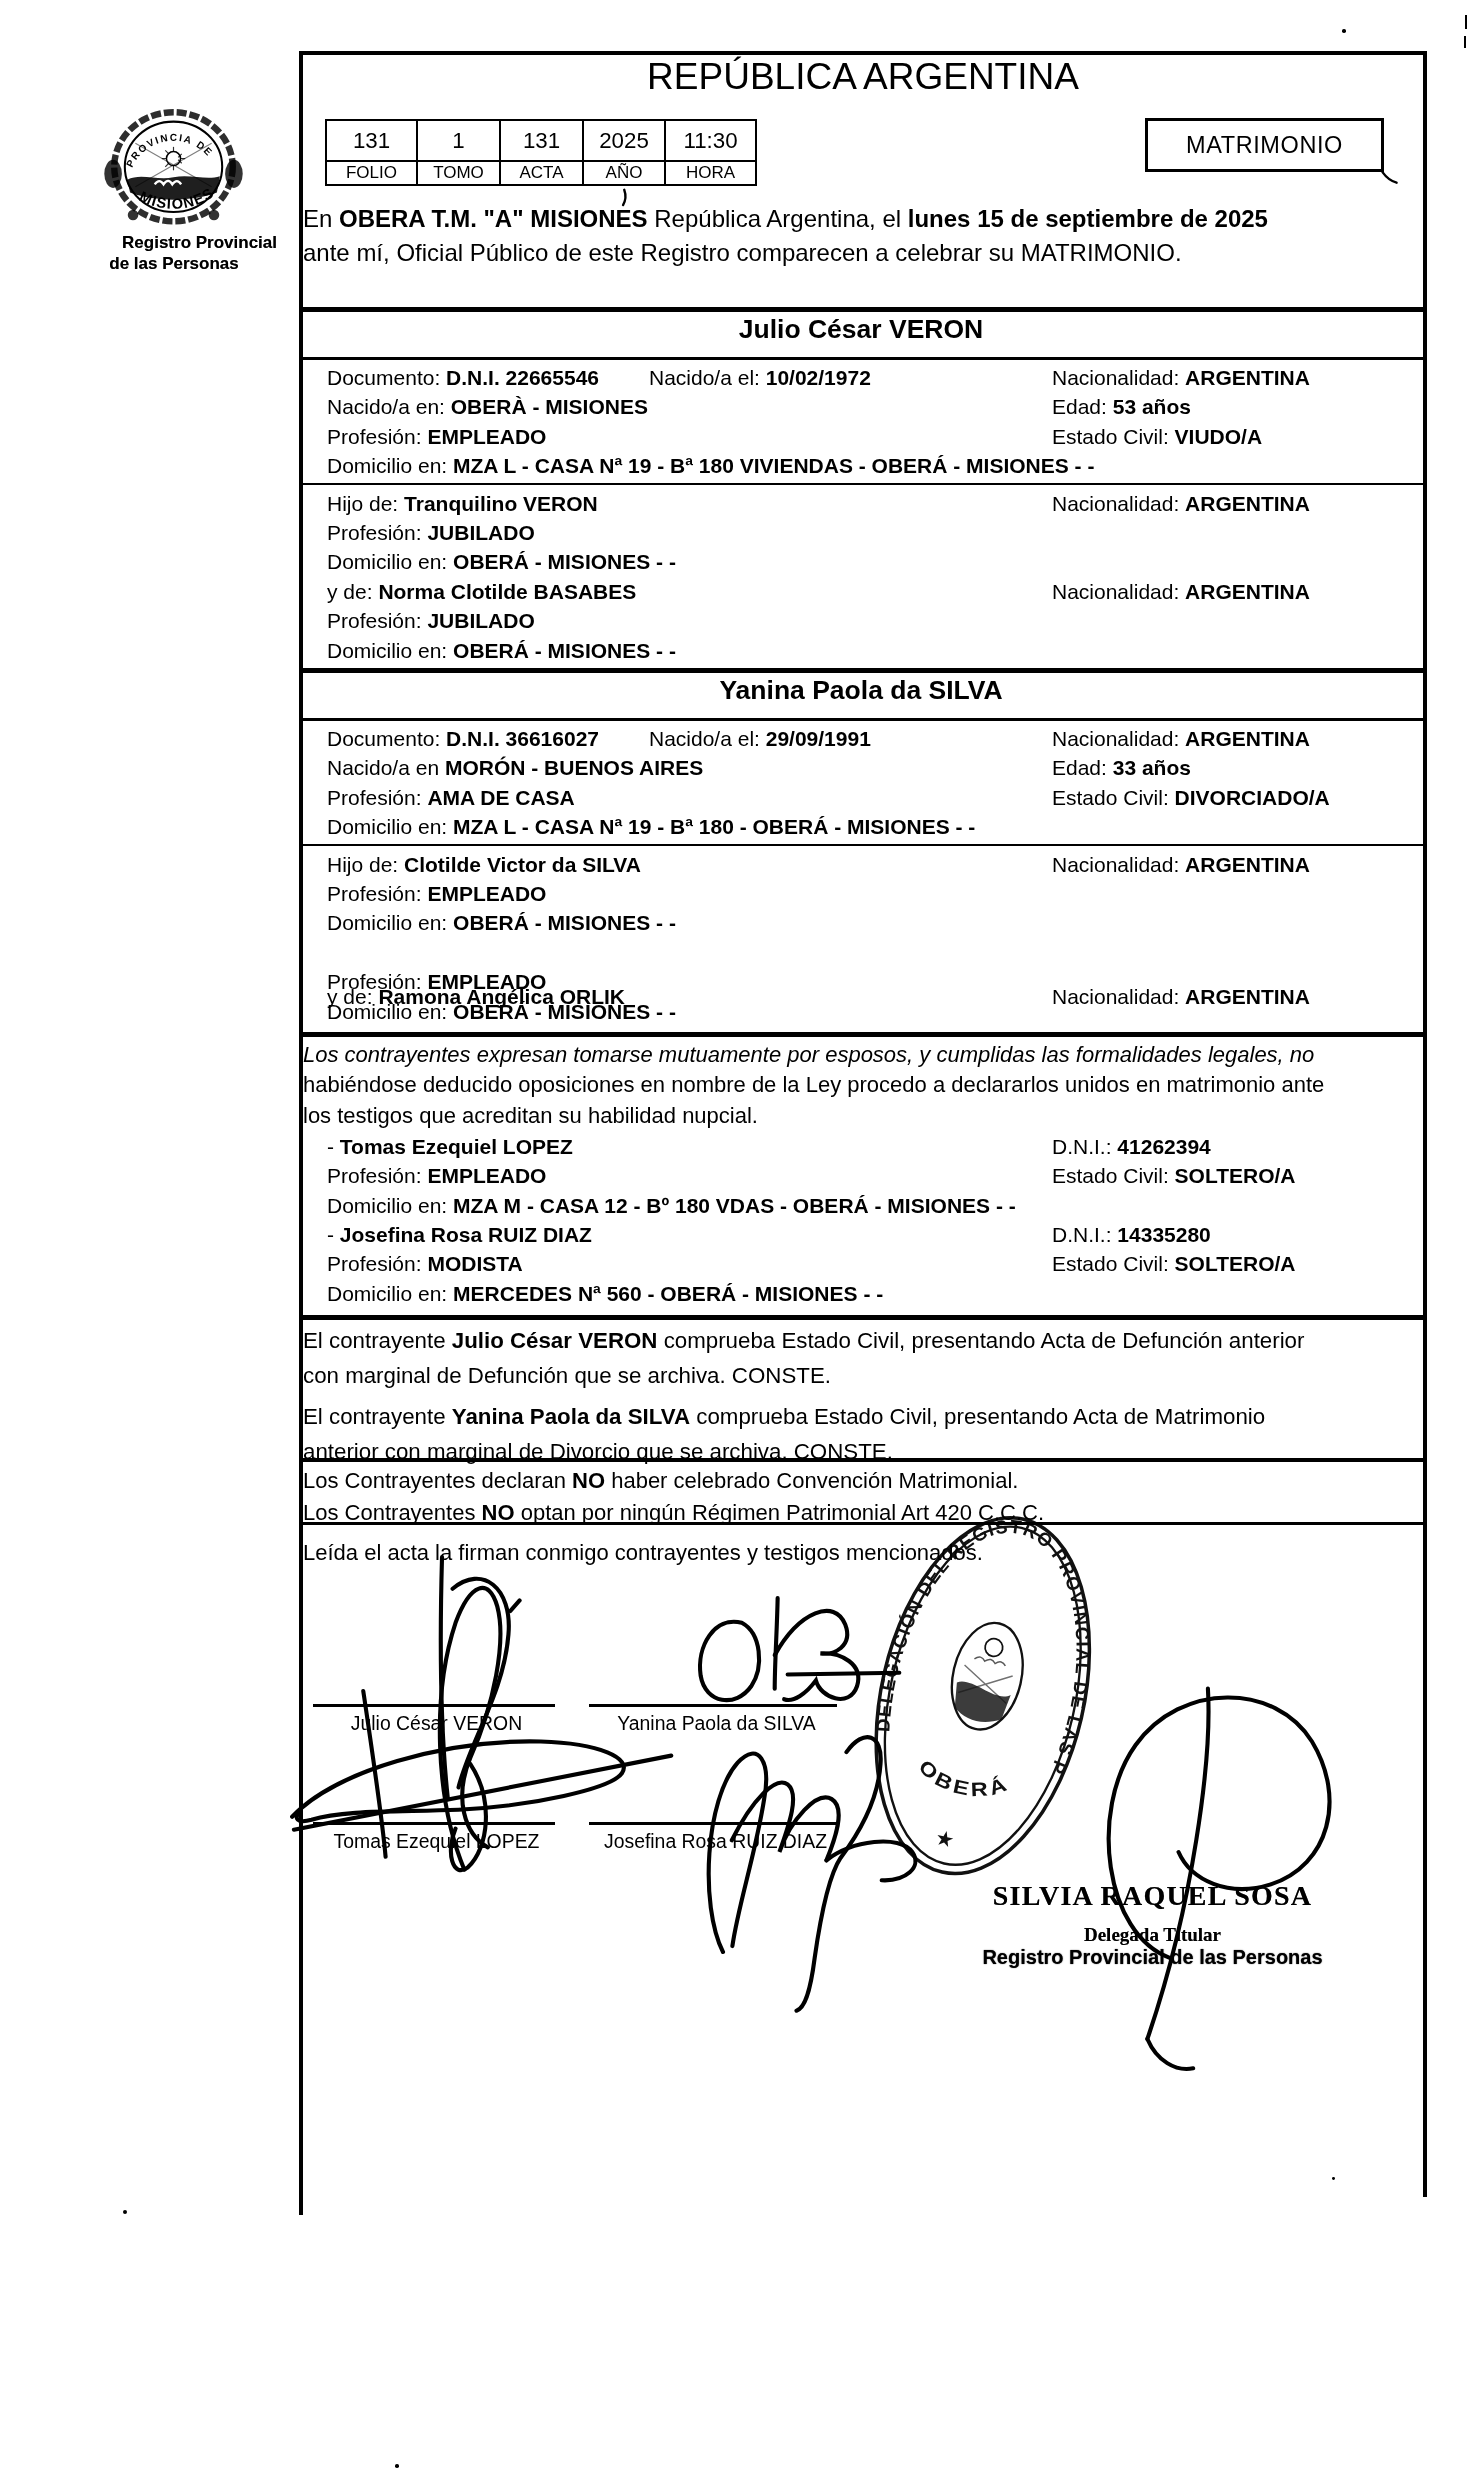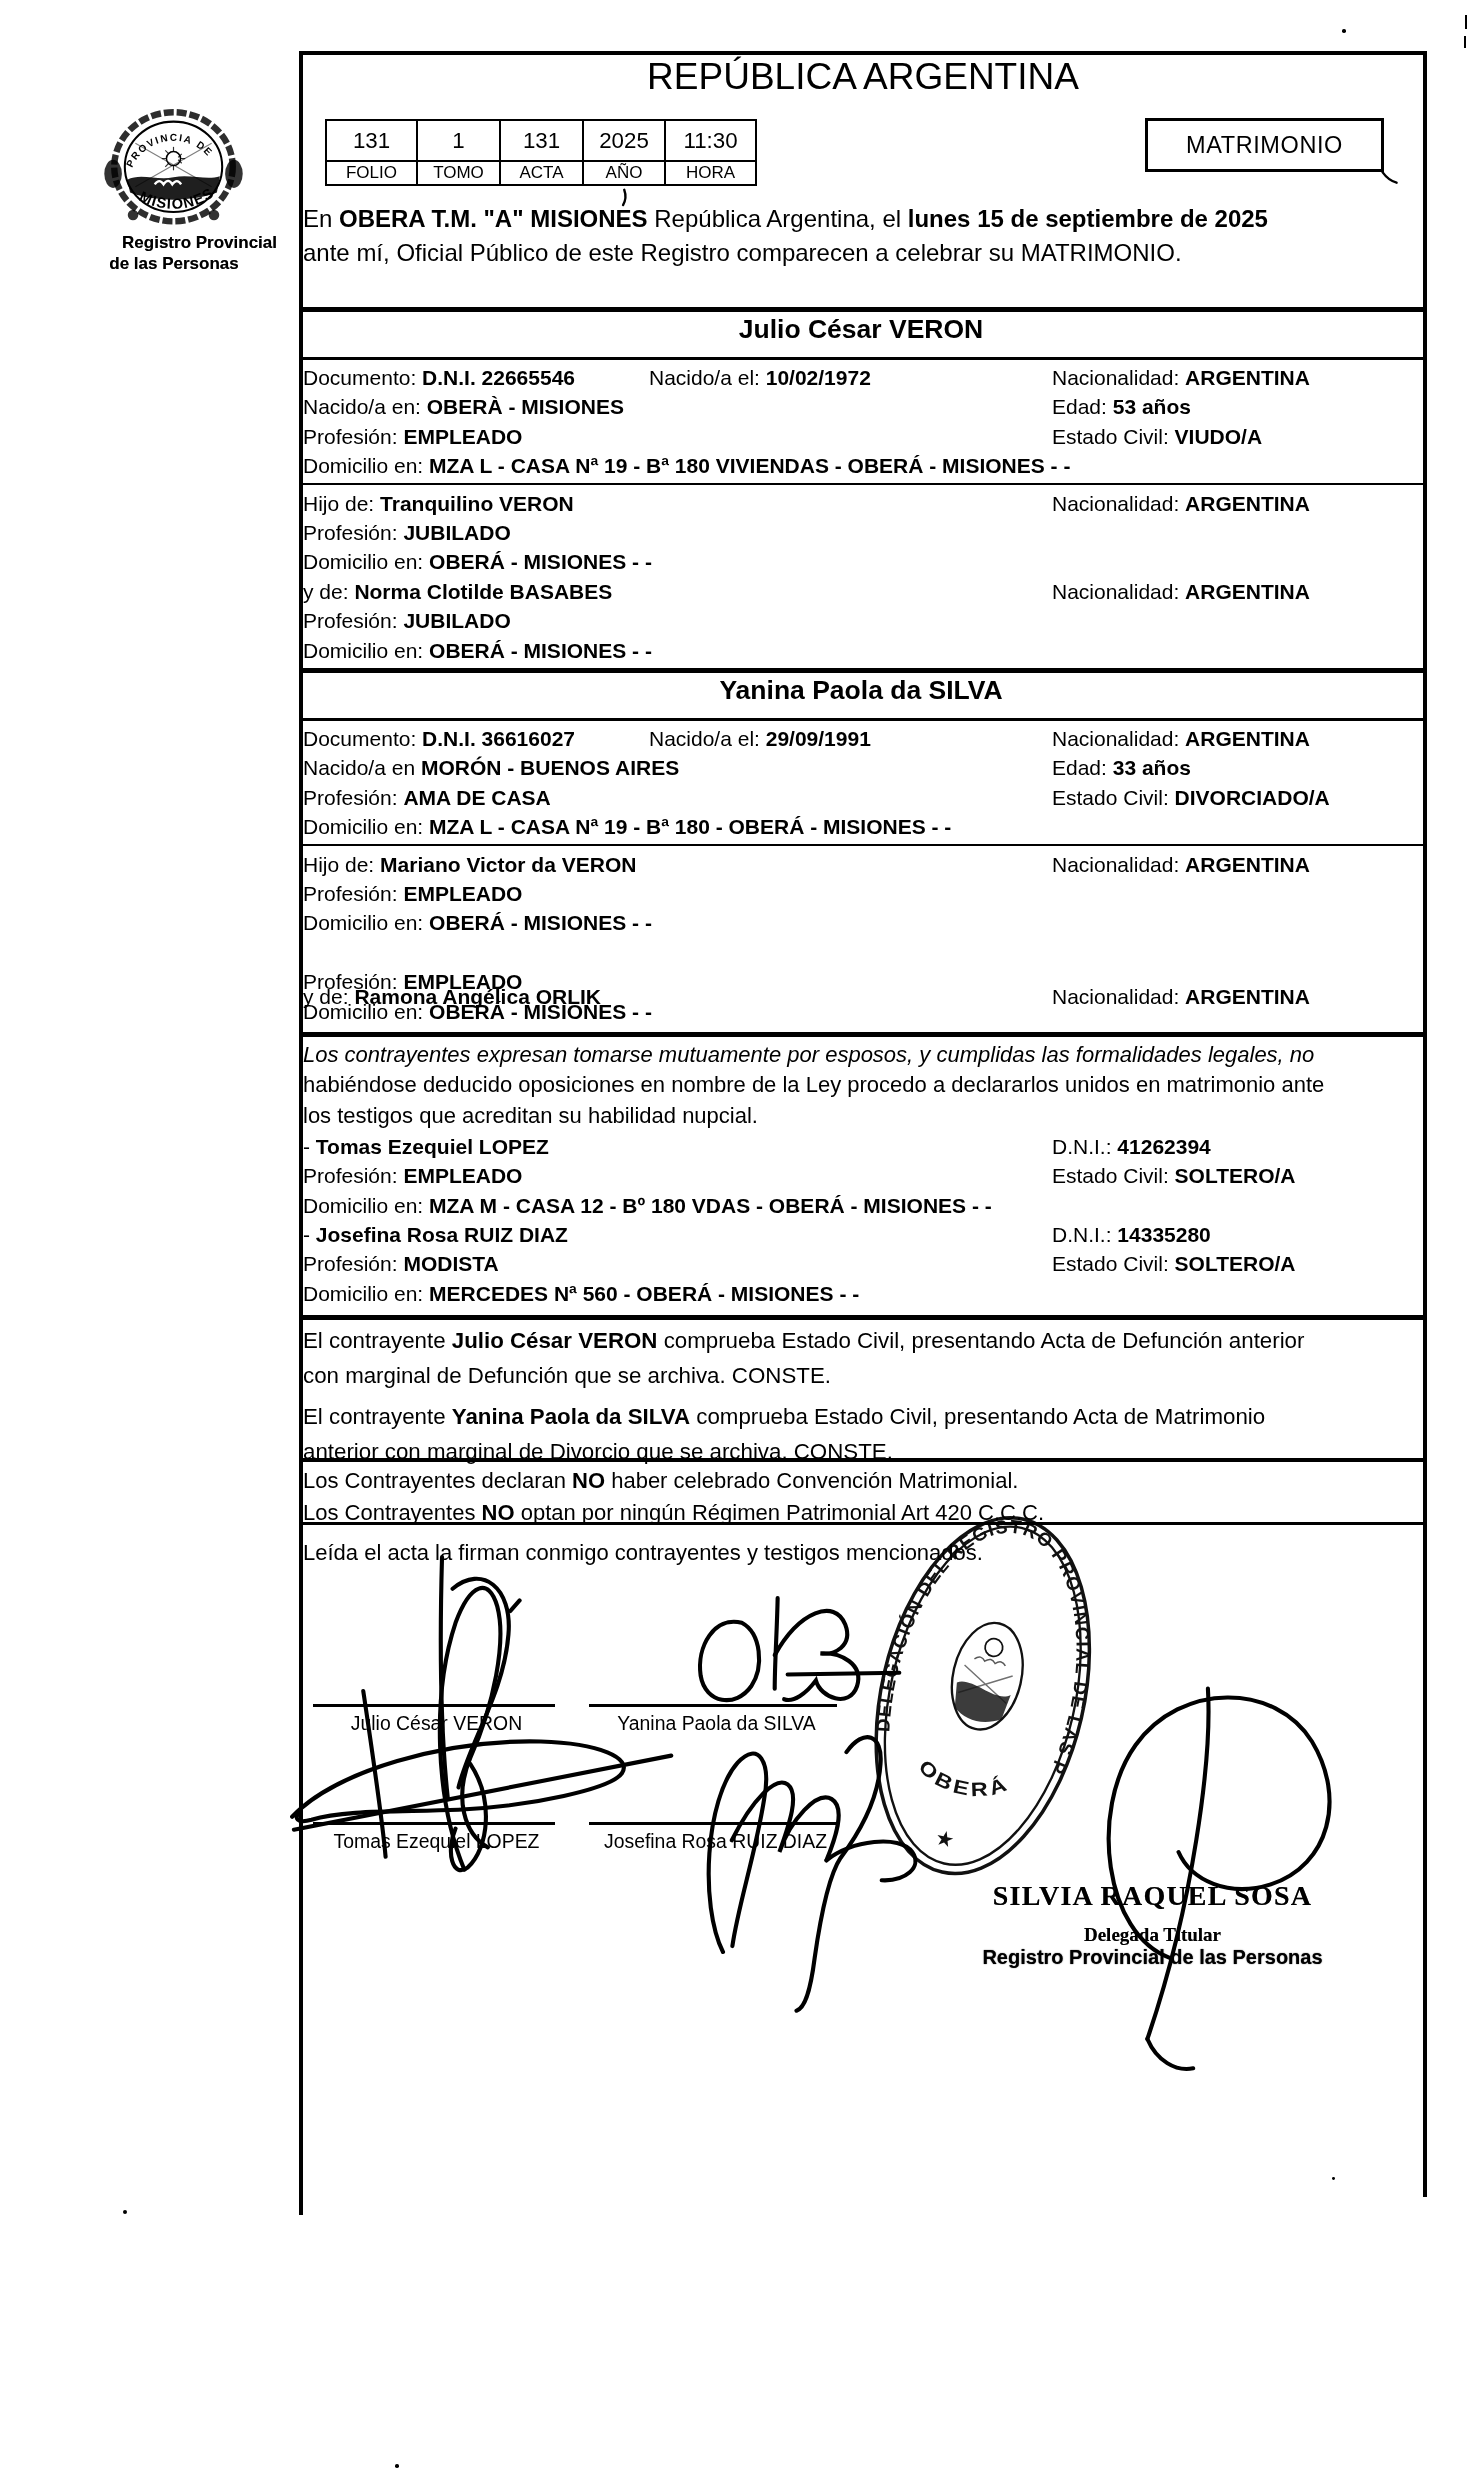--- a/index.html
+++ b/index.html
@@ -1,21 +1,21 @@
 <!DOCTYPE html>
 <html style="font-size:9.4px"><head>
 <meta charset="utf-8">
 <style>
   html,body{margin:0;padding:0;background:#ffffff;}
   #page{position:relative;width:1483px;height:2475px;background:#fff;overflow:hidden;
         font-family:"Liberation Sans",sans-serif;color:#000;}
   .abs{position:absolute;}
   .hr{position:absolute;left:299px;width:1128px;background:#000;}
   .vline{position:absolute;background:#000;}
-  .row{position:absolute;left:303px;width:1120px;font-size:21px;white-space:nowrap;}
+  .row{position:absolute;left:303px;width:1120px;font-size:21px;white-space:nowrap;padding-left:24px;}
   .row .c1{display:inline-block;}
   .row .c2{position:absolute;left:346px;top:0;}
   .row .c3{position:absolute;left:749px;top:0;}
   .hdr{position:absolute;left:299px;width:1124px;text-align:center;font-weight:bold;font-size:26.5px;}
   .par{position:absolute;left:303px;width:1120px;font-size:22px;white-space:nowrap;}
   .civ{font-size:22.3px;}
   b{font-weight:bold;}
   .scan{text-shadow:0 0 0.6px rgba(0,0,0,.55);}
   table.reg{position:absolute;left:325px;top:119px;border-collapse:collapse;border:2.9px solid #000;}
   table.reg td{border:2.4px solid #000;text-align:center;vertical-align:middle;padding:0;}
@@ -157,21 +157,21 @@
     <span class="c3"><span>Edad: </span><b>33 años</b></span>
   </div>
   <div class="row" style="top:786px;">
     <span class="c1"><span>Profesión: </span><b>AMA DE CASA</b></span>
     <span class="c3"><span>Estado Civil: </span><b>DIVORCIADO/A</b></span>
   </div>
   <div class="row" style="top:815px;">
     <span class="c1"><span>Domicilio en: </span><b>MZA L - CASA Nª 19 - Bª 180 - OBERÁ - MISIONES - -</b></span>
   </div>
   <div class="row" style="top:853px;">
-    <span class="c1"><span>Hijo de: </span><b>Mariano Victor da VERON</b></span>
+    <span class="c1"><span>Hijo de: </span><b>Clotilde Victor da SILVA</b></span>
     <span class="c3"><span>Nacionalidad: </span><b>ARGENTINA</b></span>
   </div>
   <div class="row" style="top:882px;">
     <span class="c1"><span>Profesión: </span><b>EMPLEADO</b></span>
   </div>
   <div class="row" style="top:911px;">
     <span class="c1"><span>Domicilio en: </span><b>OBERÁ - MISIONES - -</b></span>
   </div>
   <div class="row" style="top:941px;margin-top:44px;">
     <span class="c1"><span>y de: </span><b>Ramona Angélica ORLIK</b></span>

